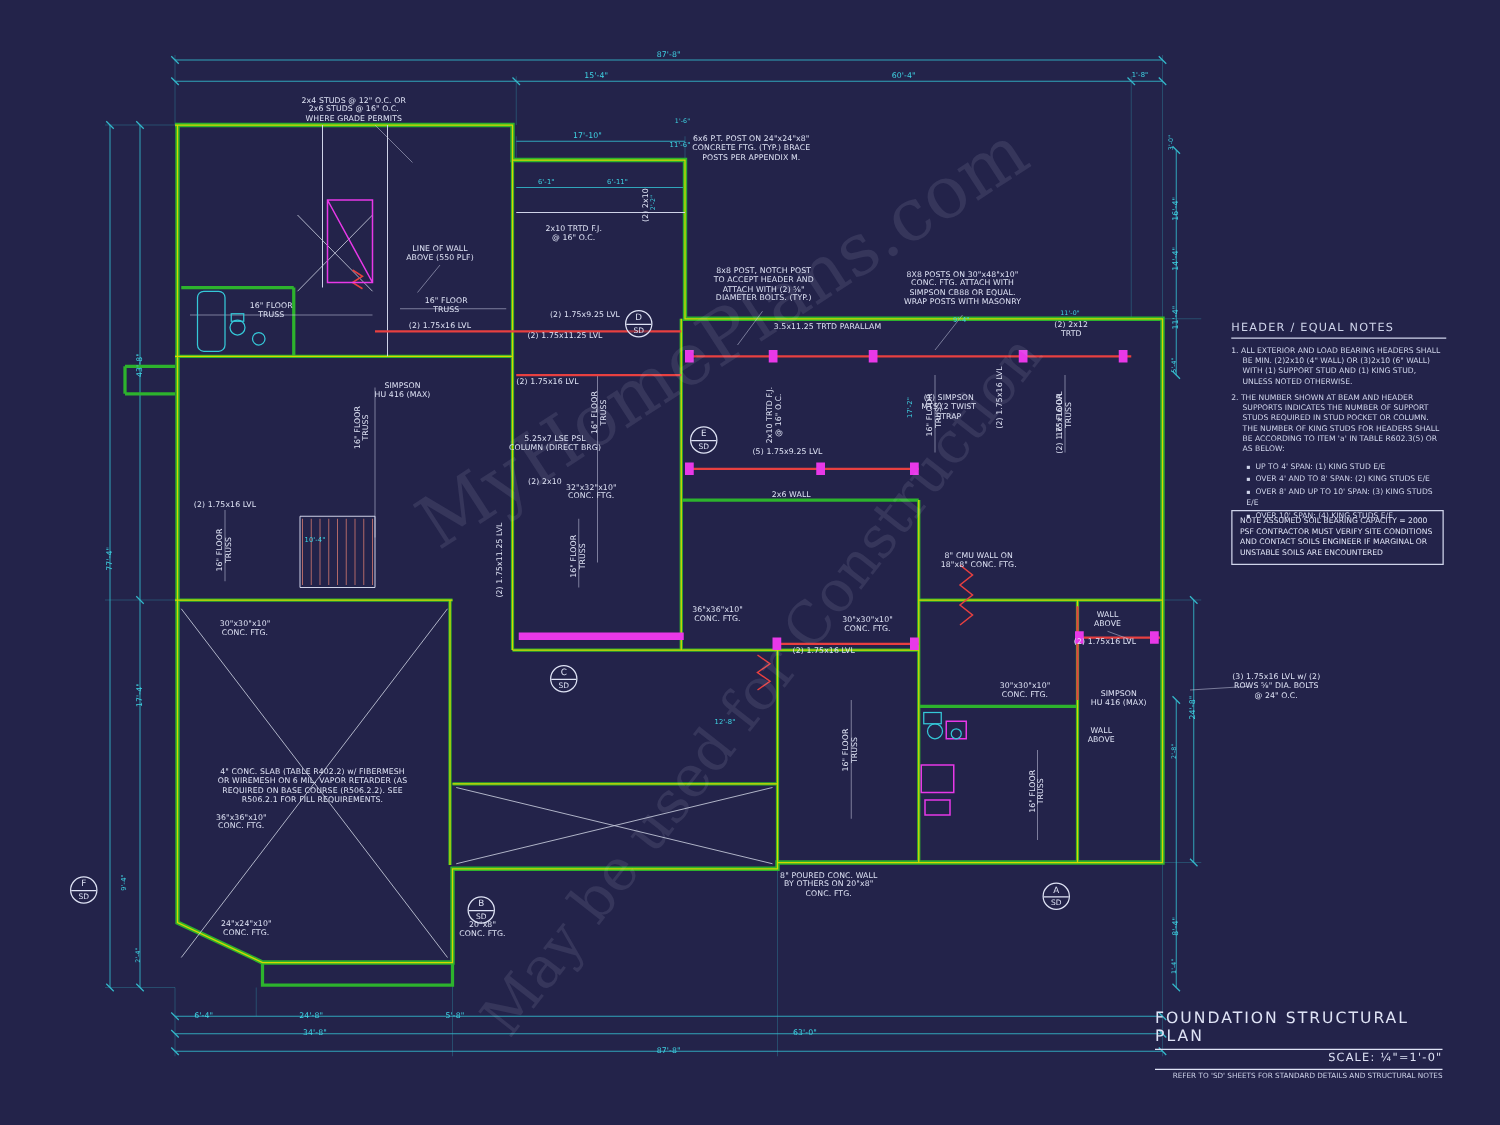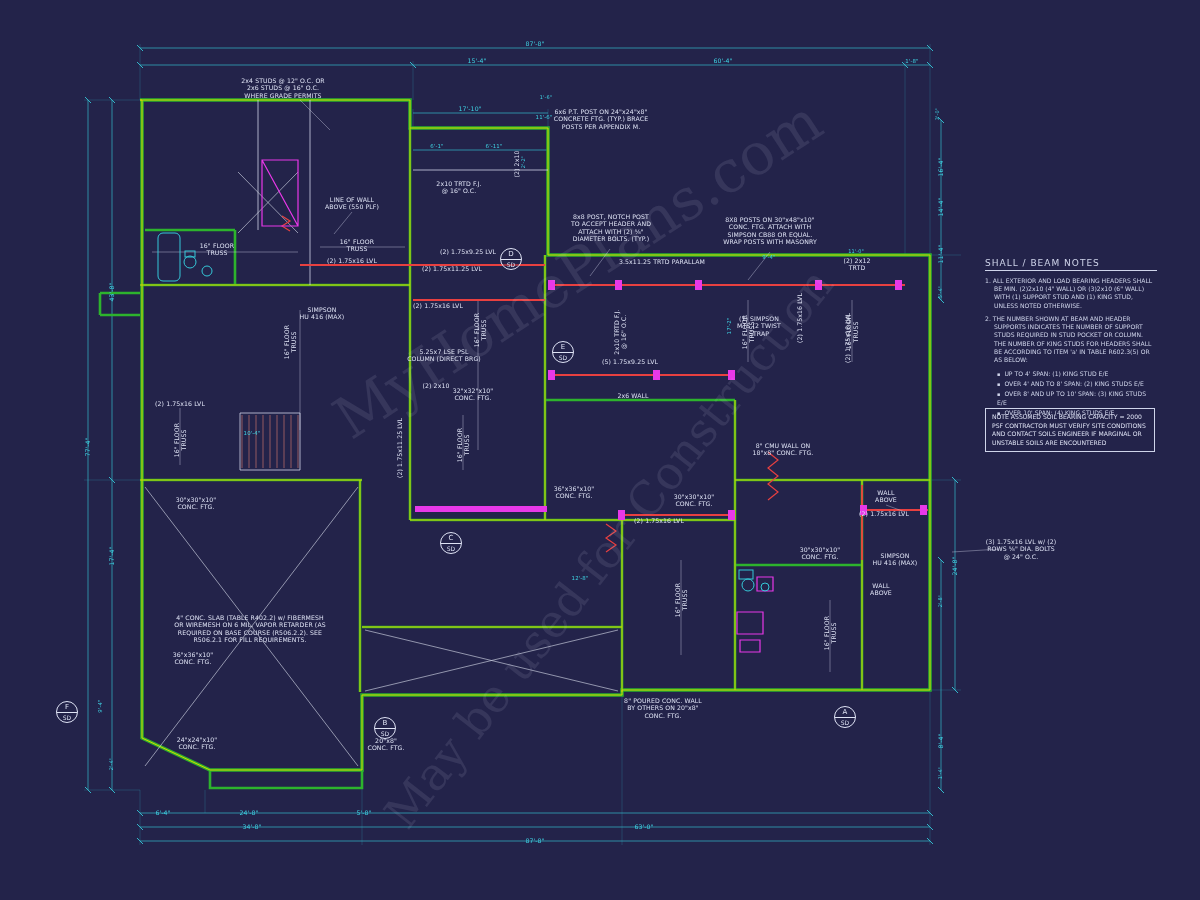--- a/index.html
+++ b/index.html
@@ -285,27 +285,32 @@
         <span class="l">A</span>
         <span class="s">SD</span>
       </div>
       <div class="marker" style="left: 67px; top: 712px;">
         <span class="l">F</span>
         <span class="s">SD</span>
       </div>
     </div>
 
   <aside class="notes">
-    <h2>SHALL / BEAM NOTES</h2>
+    <h2>HEADER / EQUAL NOTES</h2>
     <p>1.  ALL EXTERIOR AND LOAD BEARING HEADERS SHALL BE MIN. (2)2x10 (4" WALL) OR (3)2x10 (6" WALL) WITH (1) SUPPORT STUD AND (1) KING STUD, UNLESS NOTED OTHERWISE.</p>
     <p>2.  THE NUMBER SHOWN AT BEAM AND HEADER SUPPORTS INDICATES THE NUMBER OF SUPPORT STUDS REQUIRED IN STUD POCKET OR COLUMN. THE NUMBER OF KING STUDS FOR HEADERS SHALL BE ACCORDING TO ITEM 'a' IN TABLE R602.3(5) OR AS BELOW:</p>
     <ul>
       <li>UP TO 4' SPAN: (1) KING STUD E/E</li>
       <li>OVER 4' AND TO 8' SPAN: (2) KING STUDS E/E</li>
       <li>OVER 8' AND UP TO 10' SPAN: (3) KING STUDS E/E</li>
       <li>OVER 10' SPAN: (4) KING STUDS E/E</li>
     </ul>
   </aside>
 
   <div class="soilbox">NOTE ASSUMED SOIL BEARING CAPACITY = 2000 PSF CONTRACTOR MUST VERIFY SITE CONDITIONS AND CONTACT SOILS ENGINEER IF MARGINAL OR UNSTABLE SOILS ARE ENCOUNTERED</div>
 
+  <footer class="titleblock">
+    <div class="tb-title">FOUNDATION STRUCTURAL PLAN</div>
+    <div class="tb-scale">SCALE: ¼"=1'-0"</div>
+    <div class="tb-sub">REFER TO 'SD' SHEETS FOR STANDARD DETAILS AND STRUCTURAL NOTES</div>
+  </footer>
 
 </div>
 
 </body></html>

